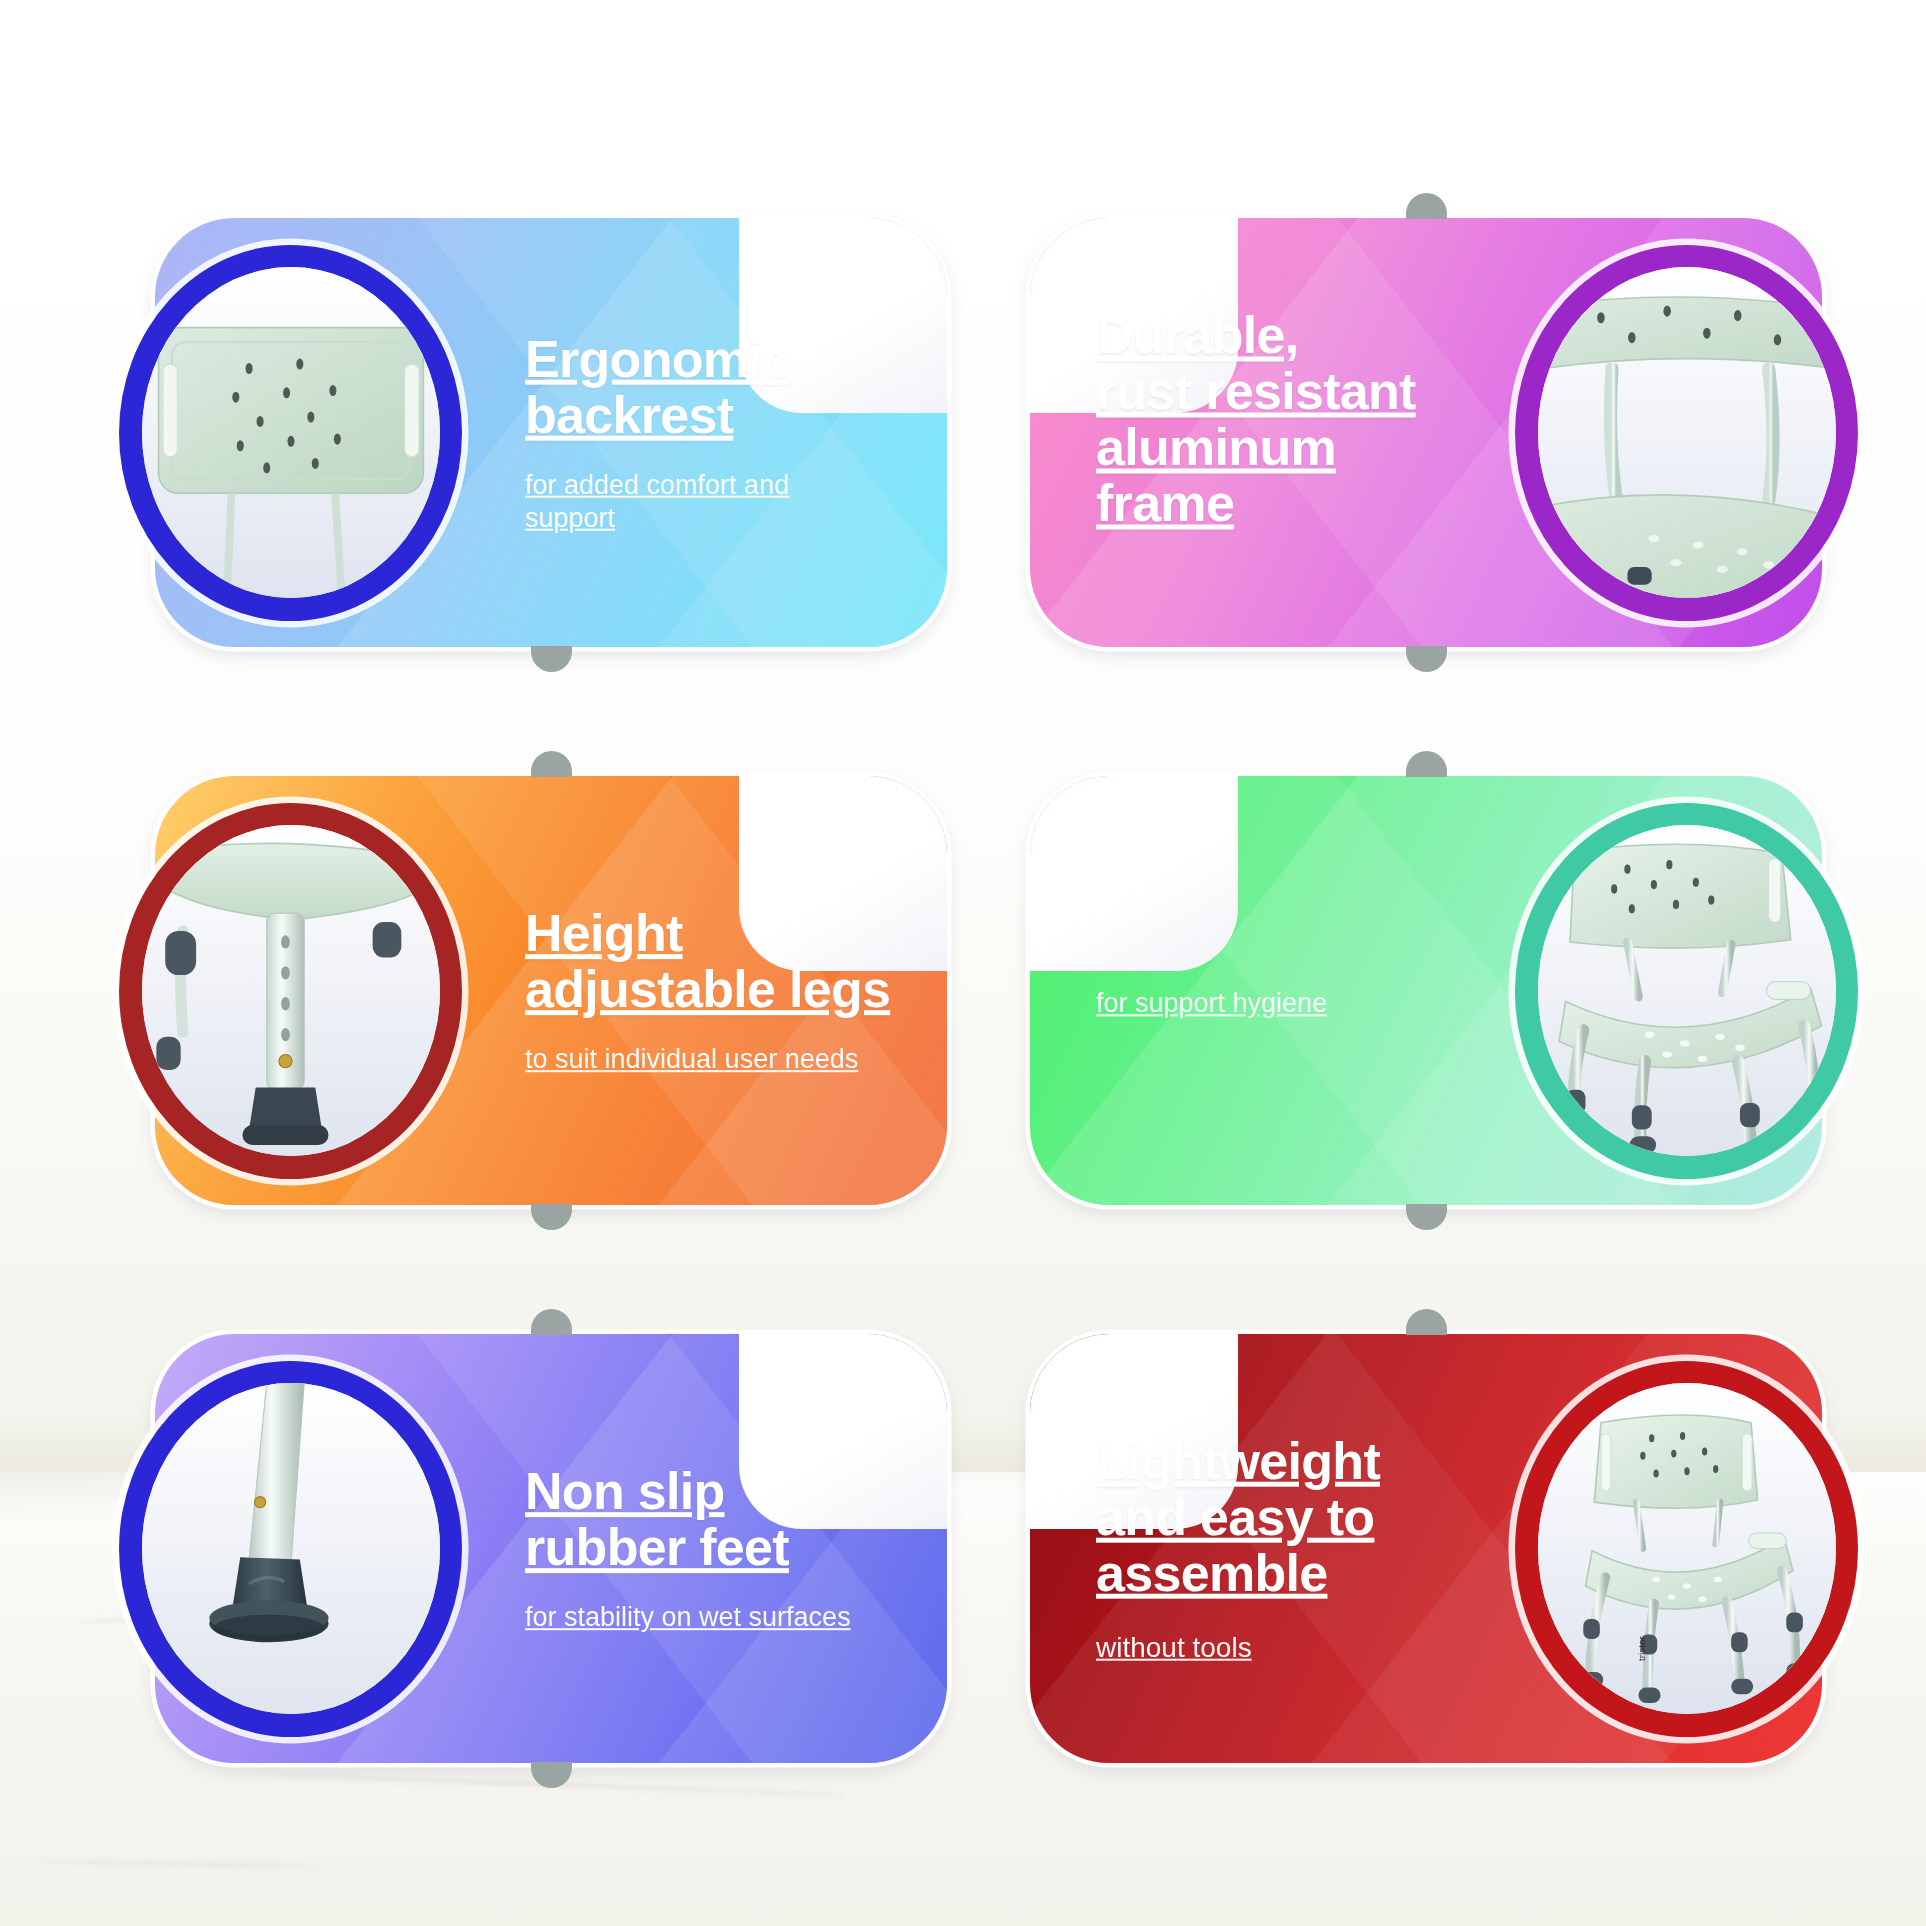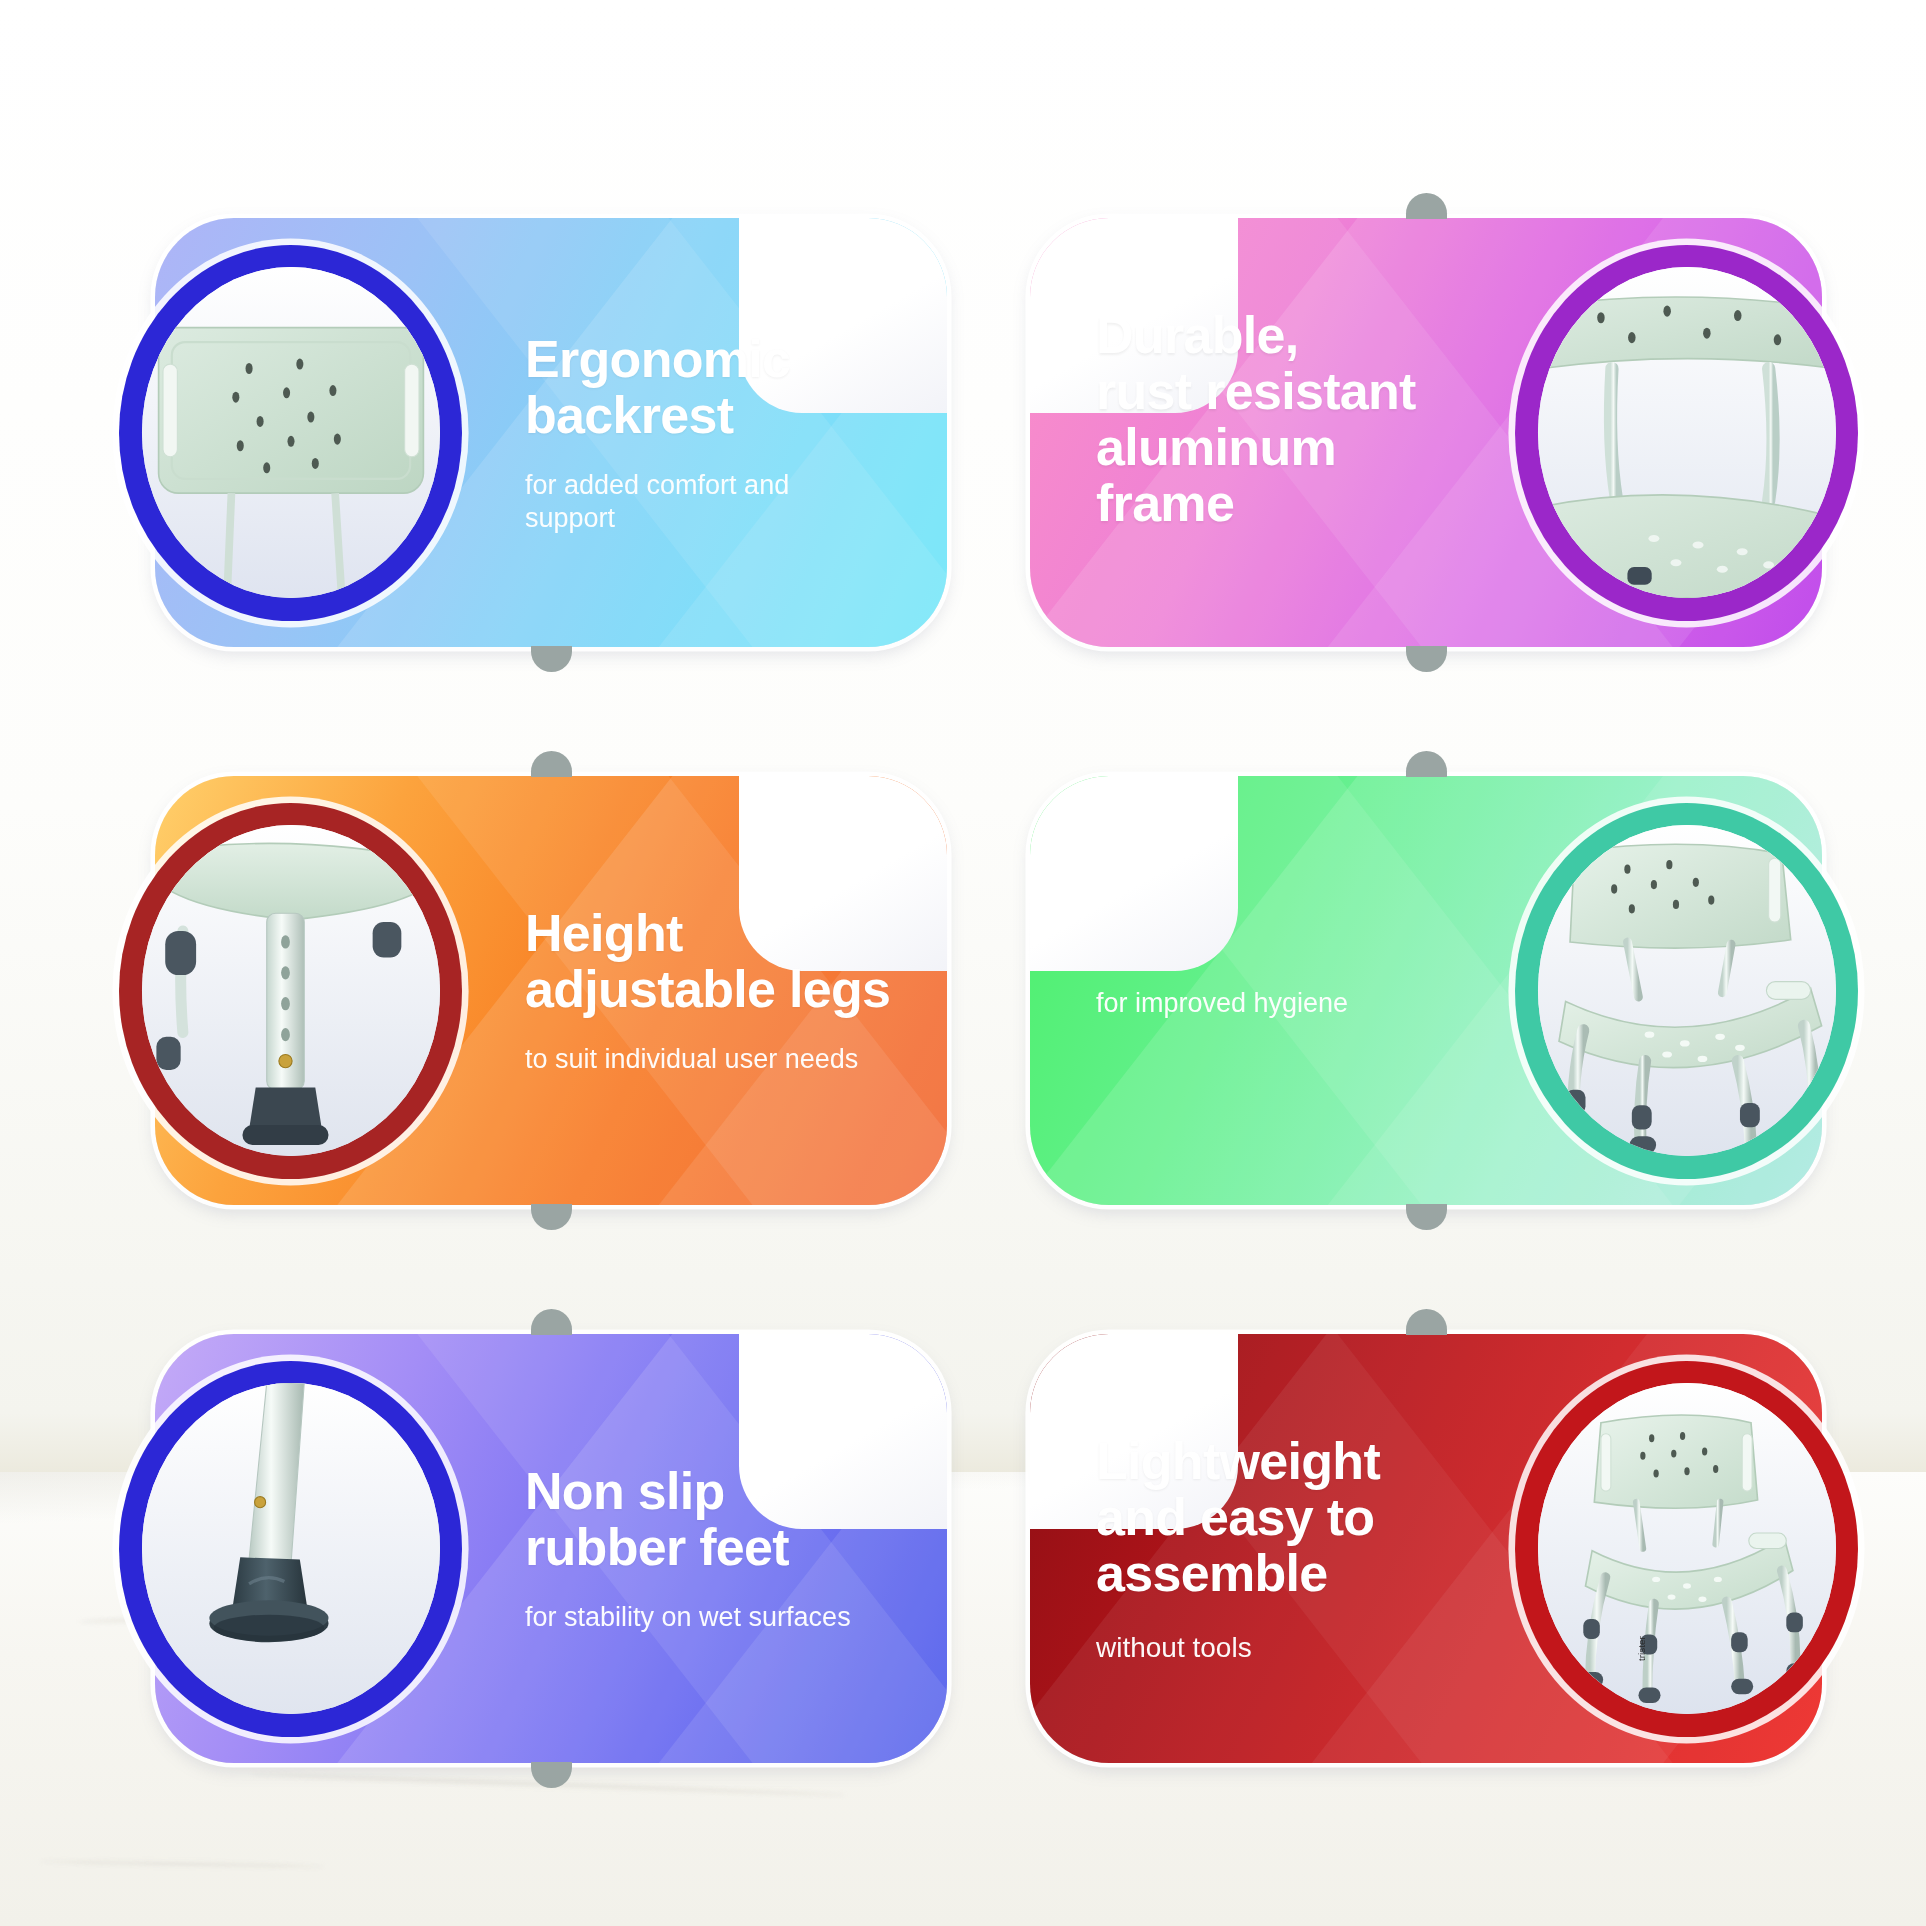--- a/index.html
+++ b/index.html
@@ -77,21 +77,21 @@
     background:linear-gradient(160deg,#ffffff 0%,#f3f5fa 45%,#dfe3ee 100%);
   }
 
   
   .art{ position:absolute; inset:0; }
   .art svg{ width:100%; height:100%; display:block; }
 
   
   .txt{
     position:absolute; top:50%; transform:translateY(-50%);
-    z-index:5; color:#fff;
+    z-index:5; color:#fff;text-decoration:underline;
   }
   .title{
     font-weight:700; font-size:52px; line-height:1.08;
     letter-spacing:-0.7px; text-shadow:0 1.3px 2.6px rgba(0,0,0,.06);
     white-space:pre-line;
   }
   .subtitle{
     font-weight:400; font-size:27px; line-height:1.22; margin-top:26.4px;
     white-space:pre-line; opacity:.97;
   }
@@ -367,21 +367,21 @@
               <rect x="198" y="252" width="18" height="22" rx="7"></rect>
               <rect x="258" y="236" width="18" height="22" rx="7"></rect>
               <rect x="98" y="282" width="24" height="16" rx="8"></rect>
             </g>
           </svg>
         </div>
       </div>
     </div>
 
     <div class="txt" style="left:66px; width:343px;">
-      <div class="subtitle">for improved hygiene</div>
+      <div class="subtitle">for support hygiene</div>
     </div>
 
     <div class="pin top"></div>
     <div class="pin bot"></div>
   </div>
 
   <div class="card-slot" style="left:155px; top:1334px; width:792px; height:429px;">
     <div class="card">
       <div class="card-grad" style="background:linear-gradient(115deg,#C4AAF7 0%,#A38DF6 28%,#6F6CF2 62%,#2F3FE8 100%);"></div>
       <div class="stripe s1"></div>

